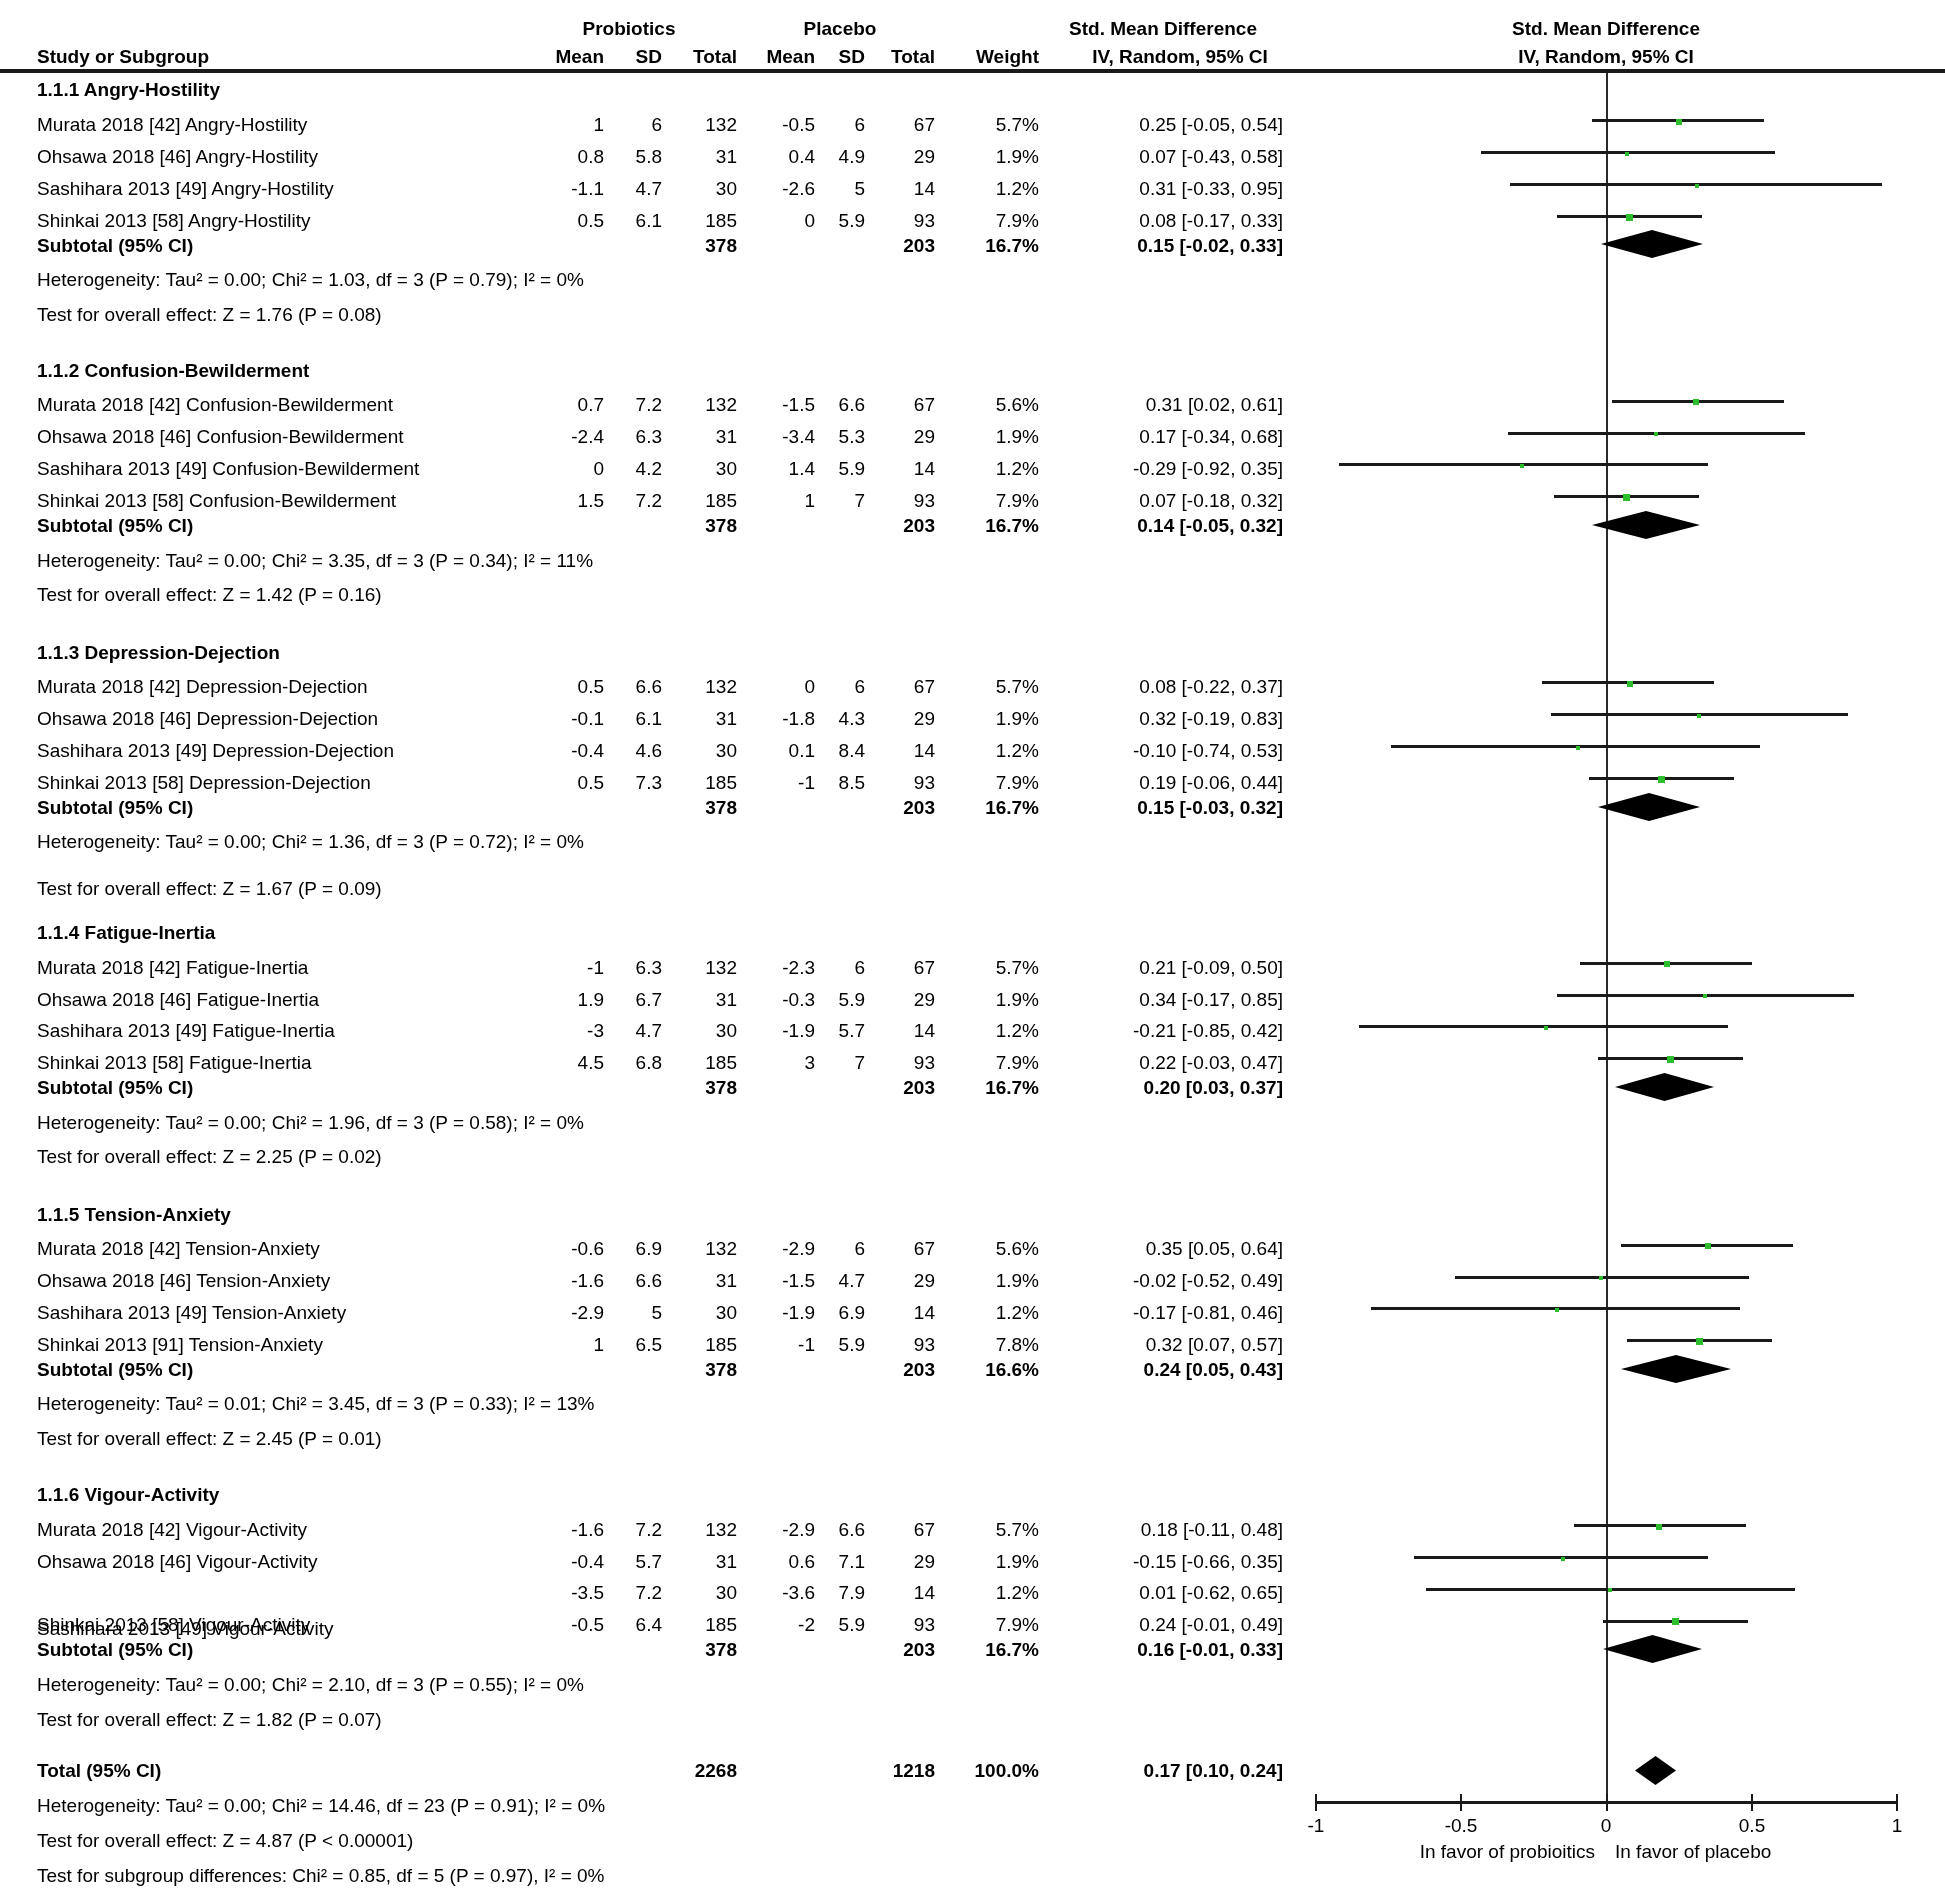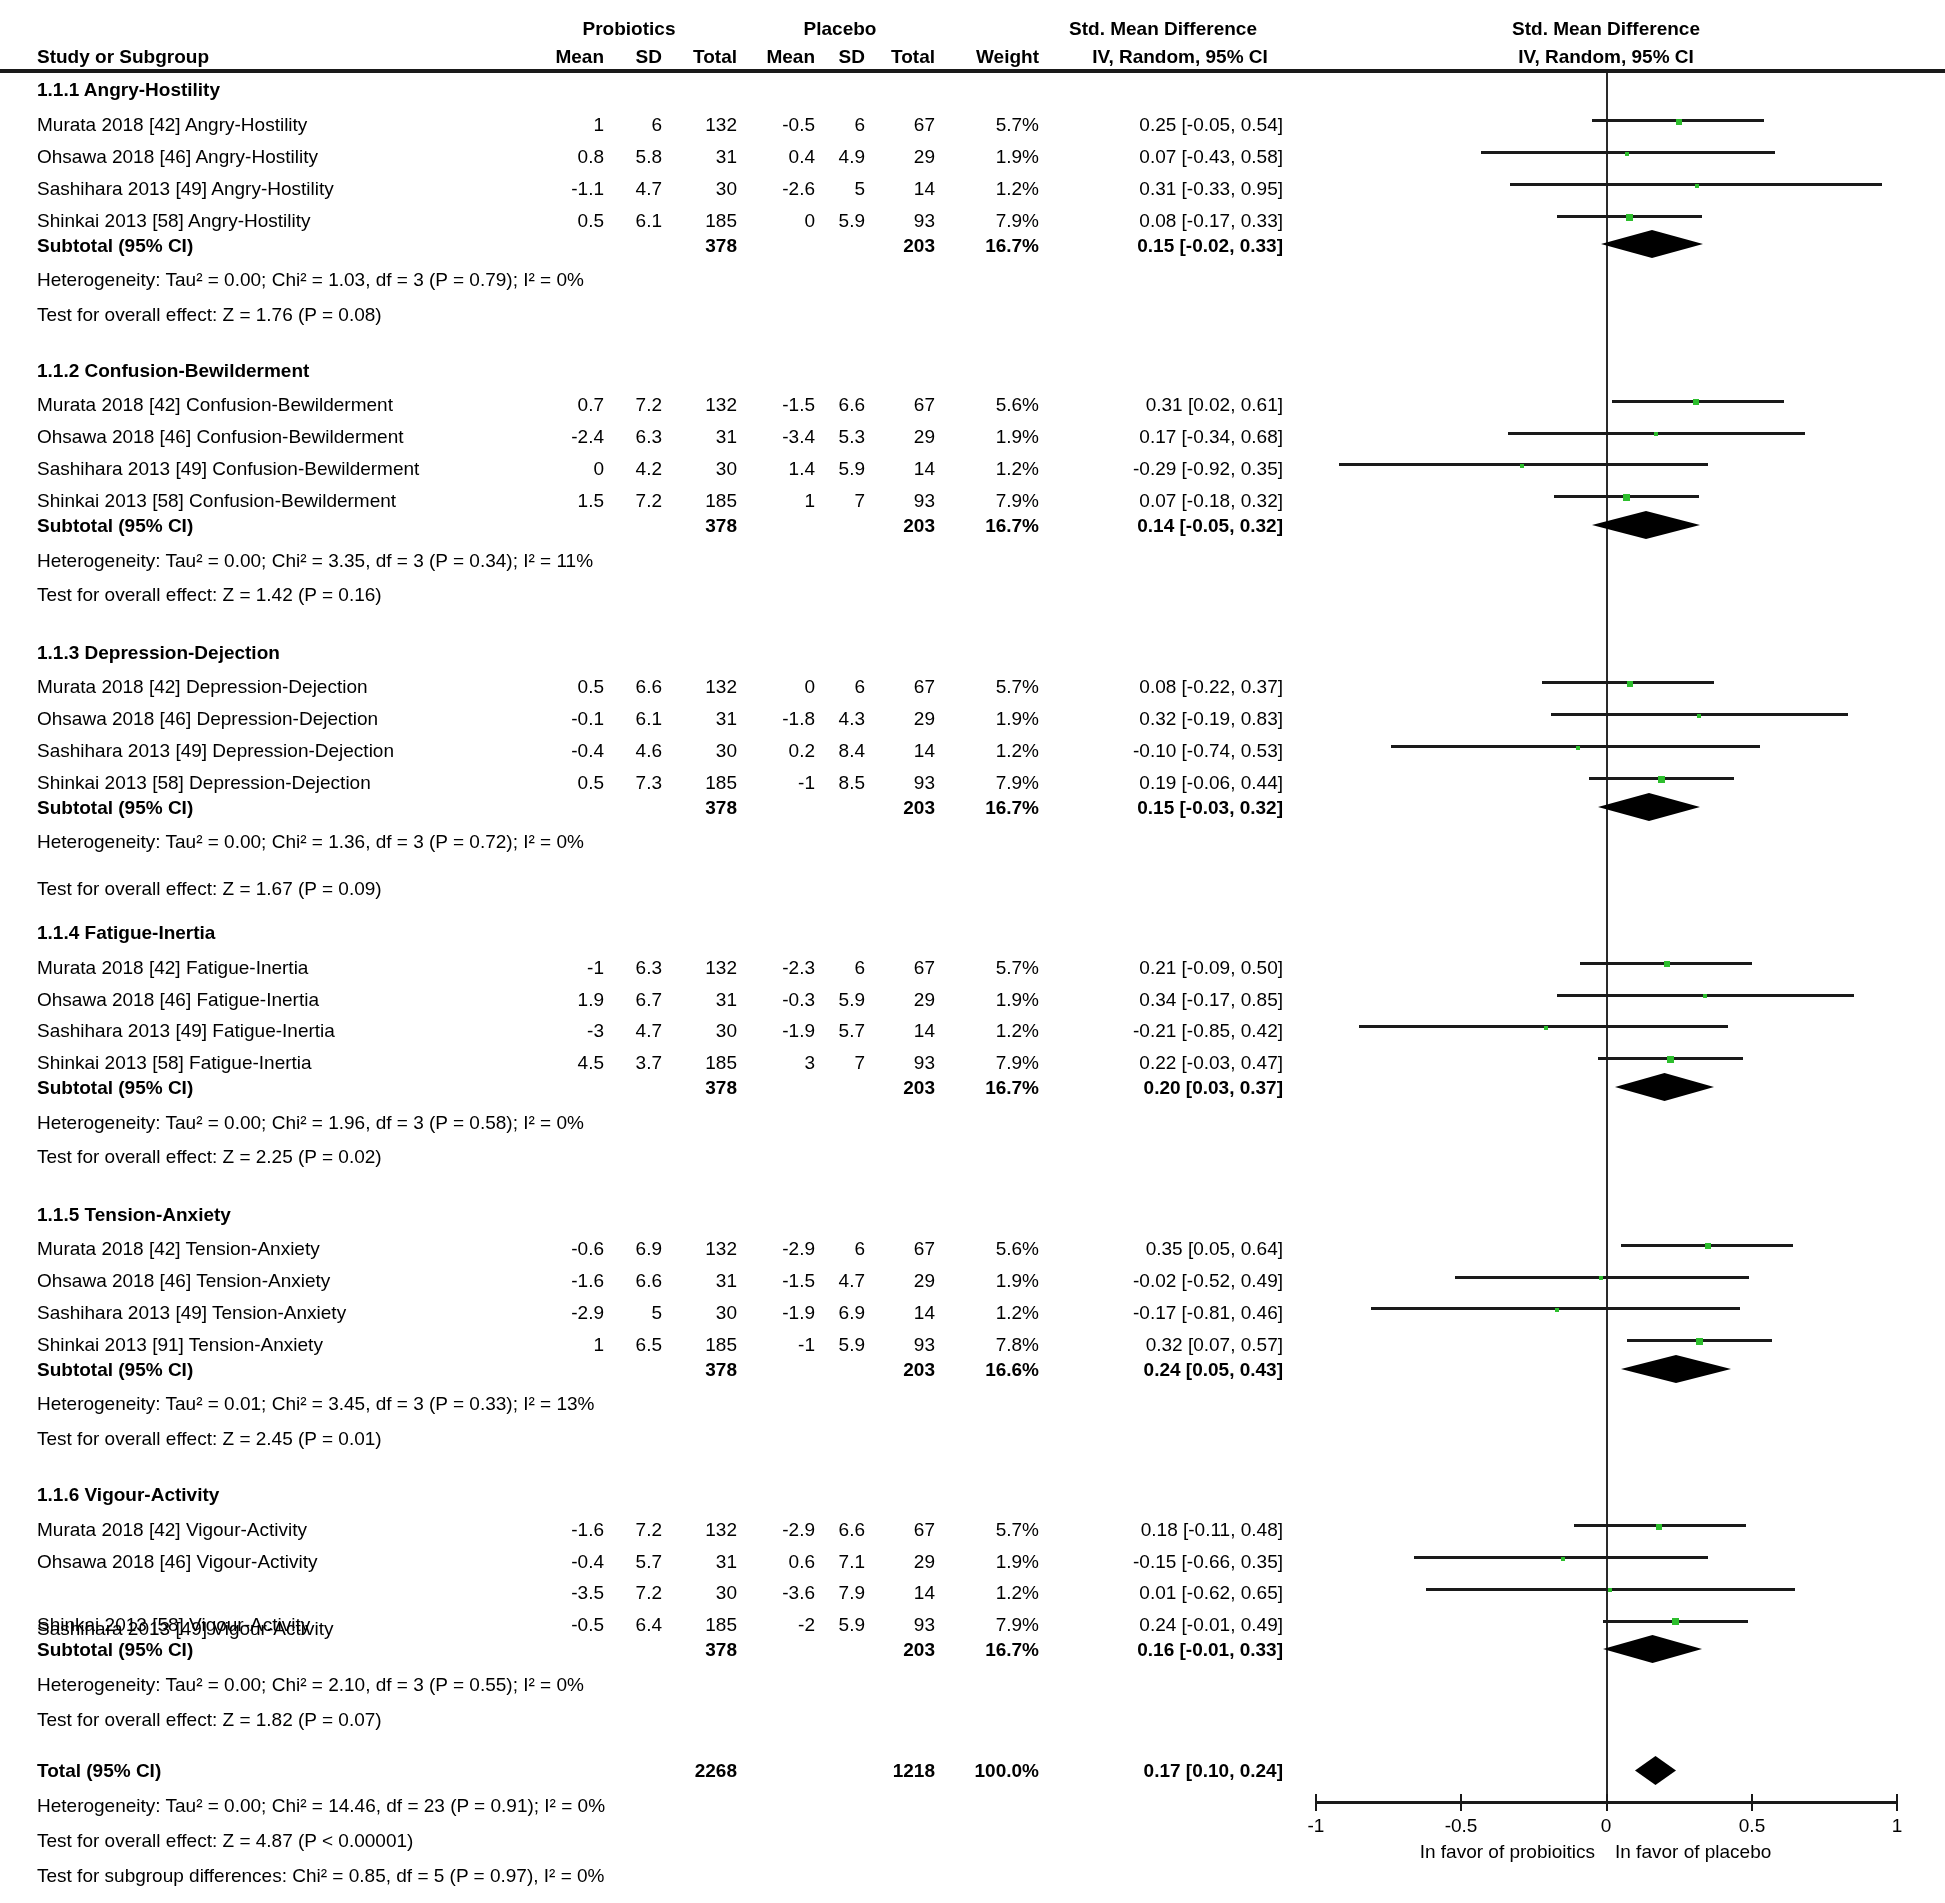--- a/index.html
+++ b/index.html
@@ -154,21 +154,21 @@
       <div class="t r" style="right: 1209px; top: 718px;">31</div>
       <div class="t r" style="right: 1131px; top: 718px;">-1.8</div>
       <div class="t r" style="right: 1081px; top: 718px;">4.3</div>
       <div class="t r" style="right: 1011px; top: 718px;">29</div>
       <div class="t r" style="right: 907px; top: 718px;">1.9%</div>
       <div class="t r" style="right: 663px; top: 718px;">0.32 [-0.19, 0.83]</div>
       <div class="t" style="left: 37px; top: 750px;">Sashihara 2013 [49] Depression-Dejection</div>
       <div class="t r" style="right: 1342px; top: 750px;">-0.4</div>
       <div class="t r" style="right: 1284px; top: 750px;">4.6</div>
       <div class="t r" style="right: 1209px; top: 750px;">30</div>
-      <div class="t r" style="right: 1131px; top: 750px;">0.2</div>
+      <div class="t r" style="right: 1131px; top: 750px;">0.1</div>
       <div class="t r" style="right: 1081px; top: 750px;">8.4</div>
       <div class="t r" style="right: 1011px; top: 750px;">14</div>
       <div class="t r" style="right: 907px; top: 750px;">1.2%</div>
       <div class="t r" style="right: 663px; top: 750px;">-0.10 [-0.74, 0.53]</div>
       <div class="t" style="left: 37px; top: 782px;">Shinkai 2013 [58] Depression-Dejection</div>
       <div class="t r" style="right: 1342px; top: 782px;">0.5</div>
       <div class="t r" style="right: 1284px; top: 782px;">7.3</div>
       <div class="t r" style="right: 1209px; top: 782px;">185</div>
       <div class="t r" style="right: 1131px; top: 782px;">-1</div>
       <div class="t r" style="right: 1081px; top: 782px;">8.5</div>
@@ -209,21 +209,21 @@
       <div class="t r" style="right: 1342px; top: 1030px;">-3</div>
       <div class="t r" style="right: 1284px; top: 1030px;">4.7</div>
       <div class="t r" style="right: 1209px; top: 1030px;">30</div>
       <div class="t r" style="right: 1131px; top: 1030px;">-1.9</div>
       <div class="t r" style="right: 1081px; top: 1030px;">5.7</div>
       <div class="t r" style="right: 1011px; top: 1030px;">14</div>
       <div class="t r" style="right: 907px; top: 1030px;">1.2%</div>
       <div class="t r" style="right: 663px; top: 1030px;">-0.21 [-0.85, 0.42]</div>
       <div class="t" style="left: 37px; top: 1062px;">Shinkai 2013 [58] Fatigue-Inertia</div>
       <div class="t r" style="right: 1342px; top: 1062px;">4.5</div>
-      <div class="t r" style="right: 1284px; top: 1062px;">3.7</div>
+      <div class="t r" style="right: 1284px; top: 1062px;">6.8</div>
       <div class="t r" style="right: 1209px; top: 1062px;">185</div>
       <div class="t r" style="right: 1131px; top: 1062px;">3</div>
       <div class="t r" style="right: 1081px; top: 1062px;">7</div>
       <div class="t r" style="right: 1011px; top: 1062px;">93</div>
       <div class="t r" style="right: 907px; top: 1062px;">7.9%</div>
       <div class="t r" style="right: 663px; top: 1062px;">0.22 [-0.03, 0.47]</div>
       <div class="t b" style="left: 37px; top: 1087px;">Subtotal (95% CI)</div>
       <div class="t r b" style="right: 1342px; top: 1087px;"></div>
       <div class="t r b" style="right: 1284px; top: 1087px;"></div>
       <div class="t r b" style="right: 1209px; top: 1087px;">378</div>

